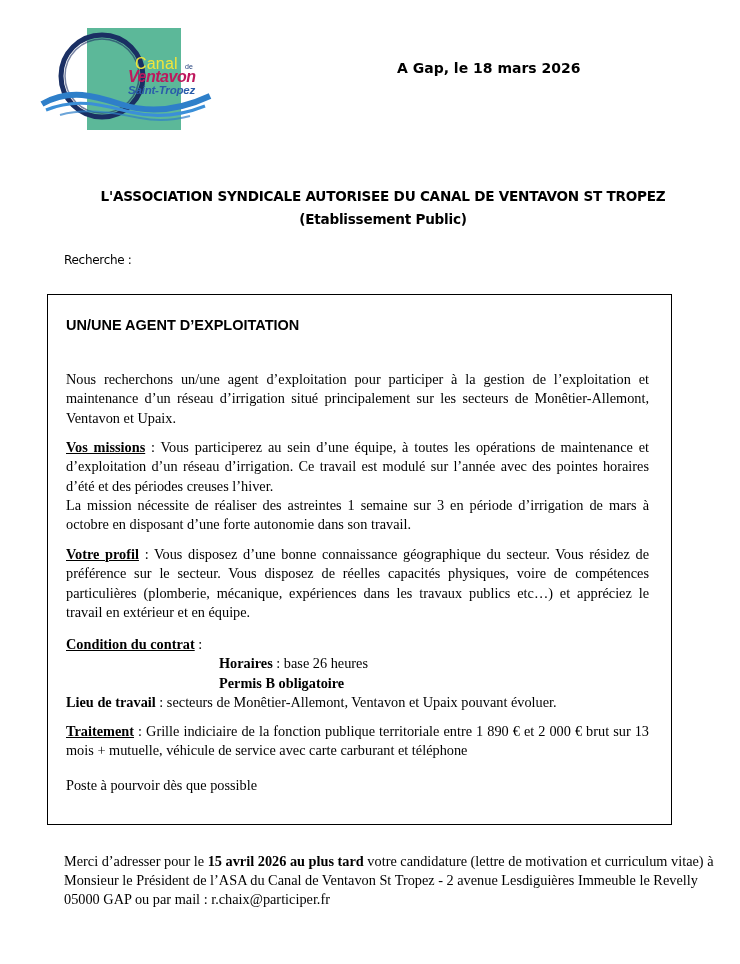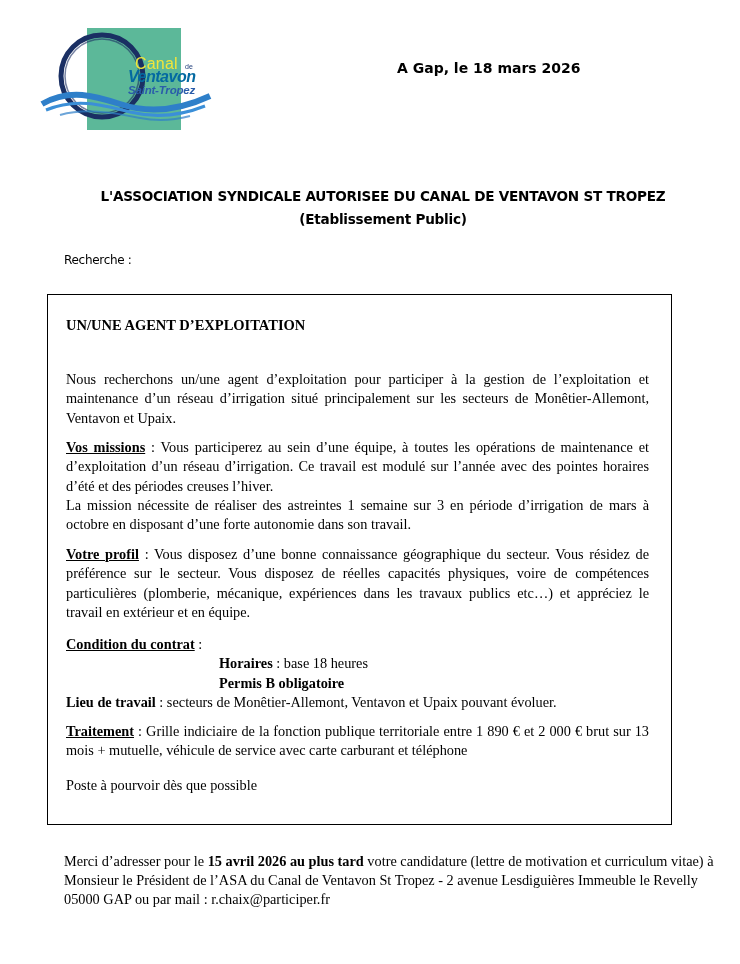--- a/index.html
+++ b/index.html
@@ -1,25 +1,25 @@
 <!DOCTYPE html>
 <html><head>
 <meta charset="utf-8">
 <style>
   html, body { margin: 0; padding: 0; background: #ffffff; }
   body { width: 740px; height: 964px; position: relative; overflow: hidden; color: #000; }
   .abs { position: absolute; }
   .comic { font-family: "DejaVu Sans", sans-serif; }
-  .serif { font-family: Liberation Serif, serif; }
+  .serif { font-family: Liberation Sans, sans-serif; }
 
   #logo { left: 40px; top: 18px; width: 180px; height: 150px; }
   #logo svg { position: absolute; left: 0; top: 0; }
   .logo-canal { position:absolute; left: 95px; top: 37px; font-family: "Liberation Sans", sans-serif; font-size: 16px; color: #f2e63a; letter-spacing: 0.2px; }
   .logo-de { position:absolute; left: 145px; top: 45px; font-family: "Liberation Sans", sans-serif; font-size: 7px; color: #1e3c7a; }
-  .logo-ventavon { position:absolute; left: 88px; top: 50px; font-family: "Liberation Sans", sans-serif; font-size: 16px; font-weight: bold; font-style: italic; color: #0369a1; letter-spacing: -0.5px; }
+  .logo-ventavon { position:absolute; left: 88px; top: 50px; font-family: "Liberation Sans", sans-serif; font-size: 16px; font-weight: bold; font-style: italic; color: #be185d; letter-spacing: -0.5px; }
   .logo-st { position:absolute; left: 88px; top: 66px; font-family: "Liberation Sans", sans-serif; font-size: 11.5px; font-weight: bold; font-style: italic; color: #2a5caa; letter-spacing: -0.2px; }
   .logo-etab { position:absolute; left: 0; width: 232px; top: 120px; text-align: center; font-family: "DejaVu Sans", sans-serif; font-size: 10.5px; color: #222; line-height: 14px; }
 
   #date { left: 397px; top: 60px; font-size: 14px; font-weight: bold; }
   #org-title { left: 0; width: 766px; top: 188px; text-align: center; font-size: 13.6px; font-weight: bold; letter-spacing: -0.25px; }
   #org-sub { left: 0; width: 766px; top: 211px; text-align: center; font-size: 13.6px; font-weight: bold; letter-spacing: -0.25px; }
   #recherche { left: 64px; top: 253px; font-size: 12px; letter-spacing: -0.3px; }
 
   #offer-box { left: 47px; top: 294px; width: 625px; height: 531px; border: 1.5px solid #000; box-sizing: border-box; }
   .box-text { font-family: "Liberation Serif", serif; font-size: 14.3px; line-height: 19.3px; }
@@ -76,21 +76,21 @@
 <div id="profil" class="abs box-text just">
   <span class="u">Votre profil</span><span> : Vous disposez d’une bonne connaissance géographique du secteur. Vous résidez de préférence sur le secteur. Vous disposez de réelles capacités physiques, voire de compétences particulières (plomberie, mécanique, expériences dans les travaux publics etc…) et appréciez le travail en extérieur et en équipe.</span>
 </div>
 
 <div id="contrat" class="abs box-text">
   <div class="contrat-row">
     <div class="contrat-label"><span class="u">Condition du contrat</span><span> :</span></div>
   </div>
   <div class="contrat-row">
     <div class="contrat-label"></div>
-    <div><span class="b">Horaires</span><span> : base 18 heures</span></div>
+    <div><span class="b">Horaires</span><span> : base 26 heures</span></div>
   </div>
   <div class="contrat-row">
     <div class="contrat-label"></div>
     <div class="b">Permis B obligatoire</div>
   </div>
   <div><span class="b">Lieu de travail</span><span> : secteurs de Monêtier-Allemont, Ventavon et Upaix pouvant évoluer.</span></div>
 </div>
 
 <div id="traitement" class="abs box-text just">
   <span class="u">Traitement</span><span> : Grille indiciaire de la fonction publique territoriale entre 1 890 € et 2 000 € brut sur 13 mois + mutuelle, véhicule de service avec carte carburant et téléphone</span>

